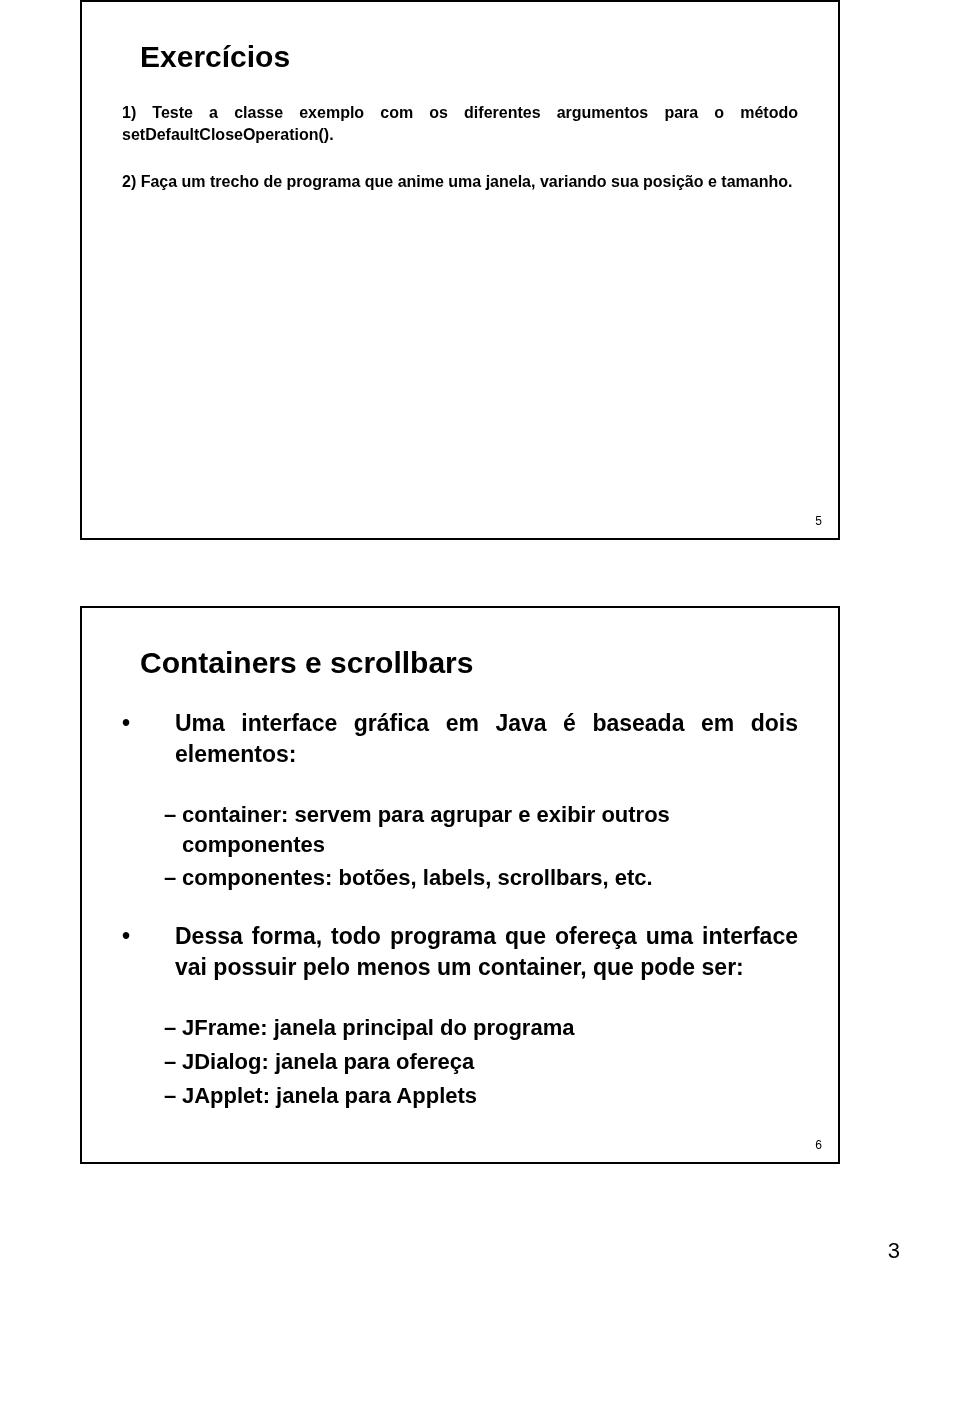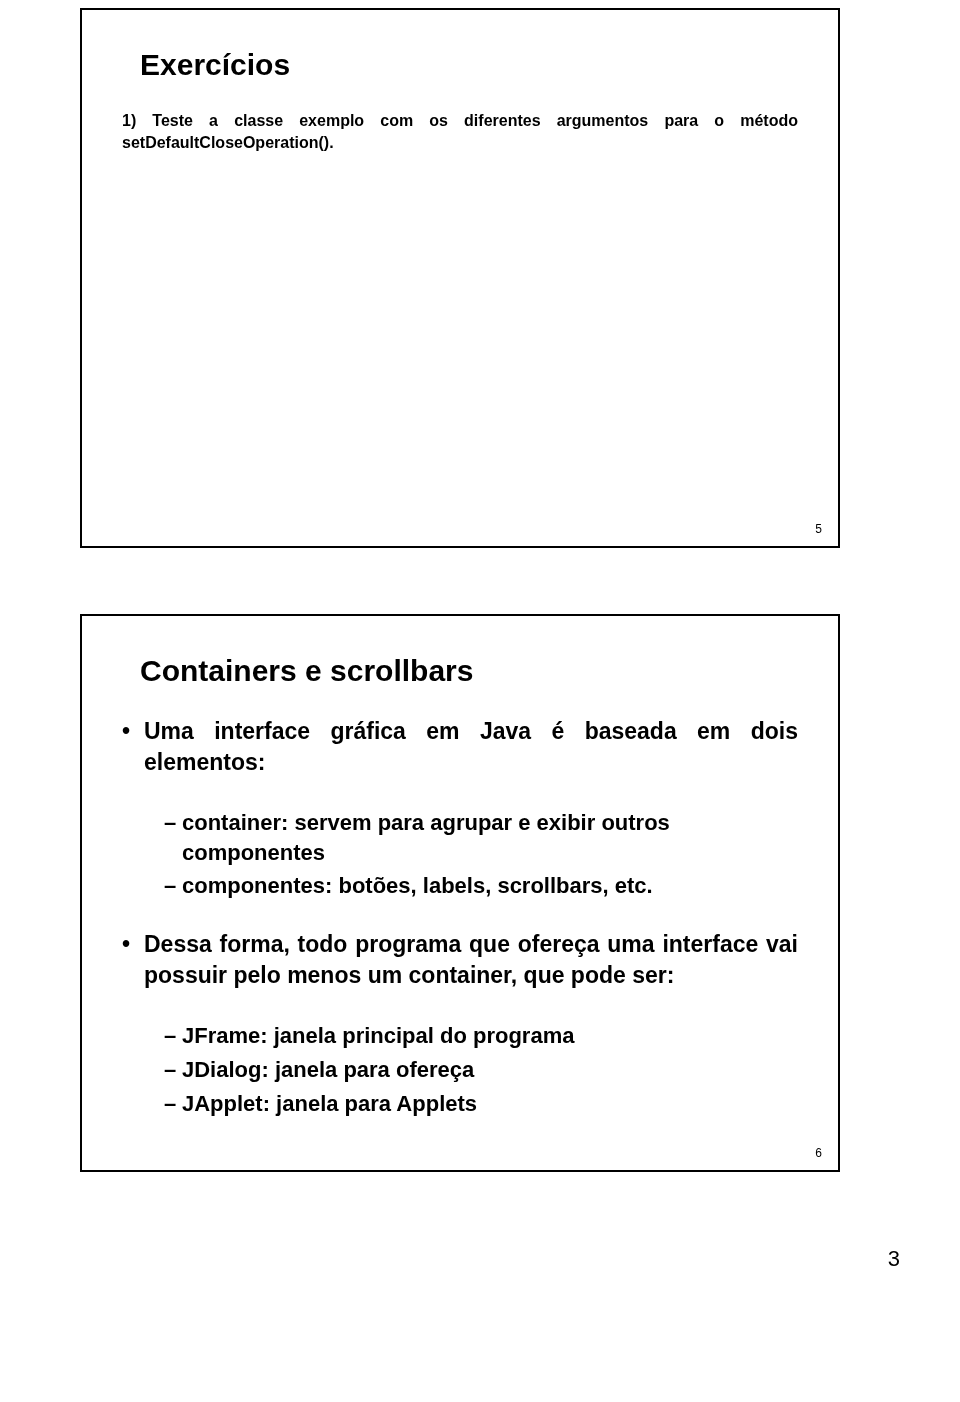--- a/index.html
+++ b/index.html
@@ -5,21 +5,21 @@
   body {
     margin: 0;
     padding: 0;
     background: #fff;
     font-family: Arial, Helvetica, sans-serif;
     color: #000;
     width: 960px;
   }
   .page {
     width: 960px;
-    padding: 8px 120px 40px 80px;
+    padding: 0 120px 40px 80px;
     box-sizing: border-box;
     position: relative;
   }
   .slide {
     border: 2px solid #000;
     padding: 30px 40px 24px 40px;
     box-sizing: border-box;
     position: relative;
     min-height: 540px;
     margin-bottom: 66px;
@@ -43,20 +43,21 @@
     line-height: 1.35;
     text-align: justify;
     display: flex;
   }
   .bullet-l1 .dot {
     width: 22px;
     flex-shrink: 0;
   }
   .bullet-l1 .txt {
     flex: 1;
+    margin-left: 31px;
   }
   .bullet-l2 {
     font-size: 22px;
     font-weight: bold;
     margin: 0 0 4px 42px;
     line-height: 1.35;
     display: flex;
   }
   .bullet-l2 .dash {
     width: 18px;
@@ -84,20 +85,21 @@
   }
 </style>
 </head>
 <body>
 
 <div class="page">
 
   <div class="slide">
     <div class="slide-title">Exercícios</div>
     <div class="ex-item">1) Teste a classe exemplo com os diferentes argumentos para o método setDefaultCloseOperation().</div>
+    <div class="ex-item">2) Faça um trecho de programa que anime uma janela, variando sua posição e tamanho.</div>
     <div class="slide-num">5</div>
   </div>
 
   <div class="slide">
     <div class="slide-title">Containers e scrollbars</div>
 
     <div class="bullet-l1">
       <span class="dot">•</span>
       <span class="txt">Uma interface gráfica em Java é baseada em dois elementos:</span>
     </div>

